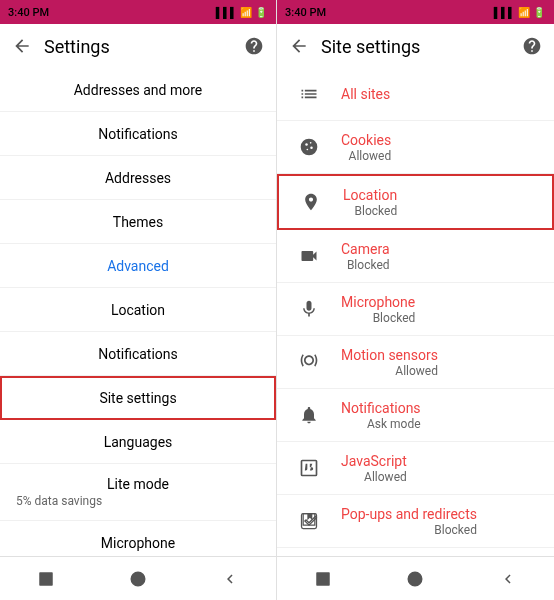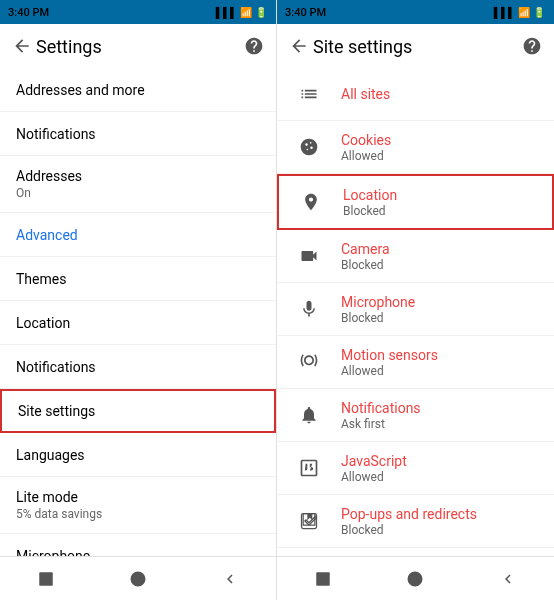--- a/index.html
+++ b/index.html
@@ -18,21 +18,21 @@
       height: 600px;
       display: flex;
       flex-direction: column;
       background: #fff;
       border-right: 1px solid #e0e0e0;
       overflow: hidden;
     }
 
     .status-bar {
       height: 24px;
-      background: #0369a1;
+      background: #be185d;
       display: flex;
       align-items: center;
       justify-content: space-between;
       padding: 0 8px;
       font-size: 11px;
       font-weight: 500;
       color: #000;
       flex-shrink: 0;
     }
 
@@ -41,21 +41,21 @@
       align-items: center;
       gap: 3px;
       font-size: 10px;
     }
 
     .toolbar {
       height: 44px;
       display: flex;
       align-items: center;
       padding: 0 8px;
-      gap: 0;
+      gap: 8px;
       flex-shrink: 0;
     }
 
     .toolbar-title {
       font-size: 18px;
       font-weight: 400;
       color: #000;
       flex: 1;
     }
 
@@ -82,20 +82,21 @@
       min-height: 44px;
       border-bottom: 1px solid #f0f0f0;
       cursor: pointer;
       position: relative;
     }
 
     .settings-item-title {
       font-size: 14px;
       color: #000;
       font-weight: 400;
+      text-align: center;
     }
 
     .settings-item-subtitle {
       font-size: 12px;
       color: #666;
       margin-top: 2px;
     }
 
     .settings-item-title.blue {
       color: #1a73e8;
@@ -159,20 +160,21 @@
     .site-item-title {
       font-size: 14px;
       color: #ef4444;
       font-weight: 400;
     }
 
     .site-item-subtitle {
       font-size: 12px;
       color: #666;
       margin-top: 1px;
+      text-align: right;
     }
 
     
     svg {
       fill: #555;
     }
 
     .back-arrow {
       font-size: 20px;
       color: #000;
@@ -209,27 +211,26 @@
 
   <div class="settings-list">
     <div class="settings-item">
       <span class="settings-item-title">Addresses and more</span>
     </div>
     <div class="settings-item">
       <span class="settings-item-title">Notifications</span>
     </div>
     <div class="settings-item">
       <span class="settings-item-title">Addresses</span>
-      <span class="settings-item-subtitle">On</span>
+    </div>
+    <div class="settings-item">
+      <span class="settings-item-title">Themes</span>
     </div>
     <div class="settings-item">
       <span class="settings-item-title blue">Advanced</span>
-    </div>
-    <div class="settings-item">
-      <span class="settings-item-title">Themes</span>
     </div>
     <div class="settings-item">
       <span class="settings-item-title">Location</span>
     </div>
     <div class="settings-item">
       <span class="settings-item-title">Notifications</span>
     </div>
     <div class="settings-item highlighted">
       <span class="settings-item-title">Site settings</span>
     </div>
@@ -369,21 +370,21 @@
     </div>
 
     <div class="site-settings-item">
       <div class="site-icon">
         <svg width="20" height="20" viewBox="0 0 24 24" fill="#555">
             <path d="M12 22c1.1 0 2-.9 2-2h-4c0 1.1.9 2 2 2zm6-6v-5c0-3.07-1.64-5.64-4.5-6.32V4c0-.83-.67-1.5-1.5-1.5s-1.5.67-1.5 1.5v.68C7.63 5.36 6 7.92 6 11v5l-2 2v1h16v-1l-2-2z"></path>
           </svg>
       </div>
       <div class="site-item-text">
         <span class="site-item-title">Notifications</span>
-        <span class="site-item-subtitle">Ask first</span>
+        <span class="site-item-subtitle">Ask mode</span>
       </div>
     </div>
 
     <div class="site-settings-item">
       <div class="site-icon">
         <svg width="20" height="20" viewBox="0 0 24 24" fill="#555">
             <rect x="3" y="3" width="18" height="18" rx="1" fill="none" stroke="#555" stroke-width="2"></rect>
             <path d="M8 7h2v6c0 1.5-.75 2-2 2H7m9-8h-3v4h2c1 0 2 .5 2 2s-1 2-2 2h-2"></path>
           </svg>
       </div>

